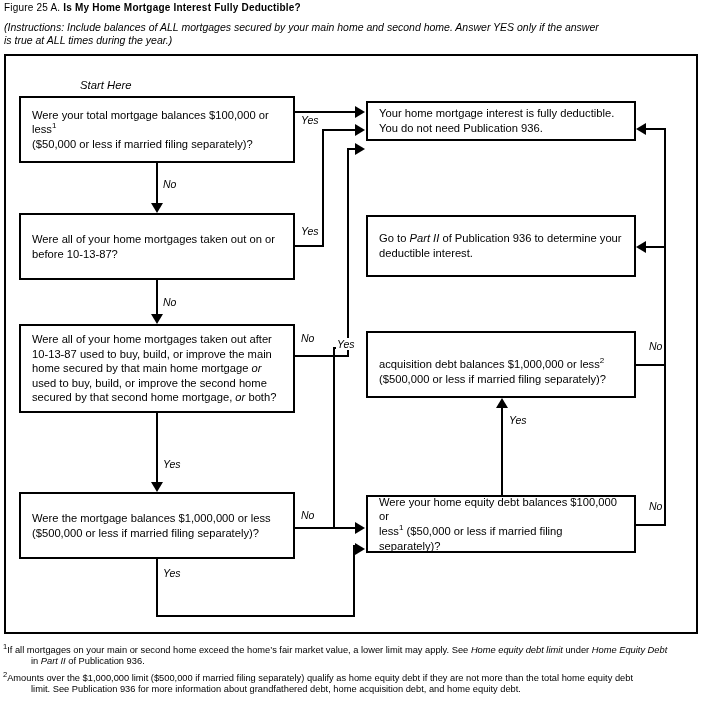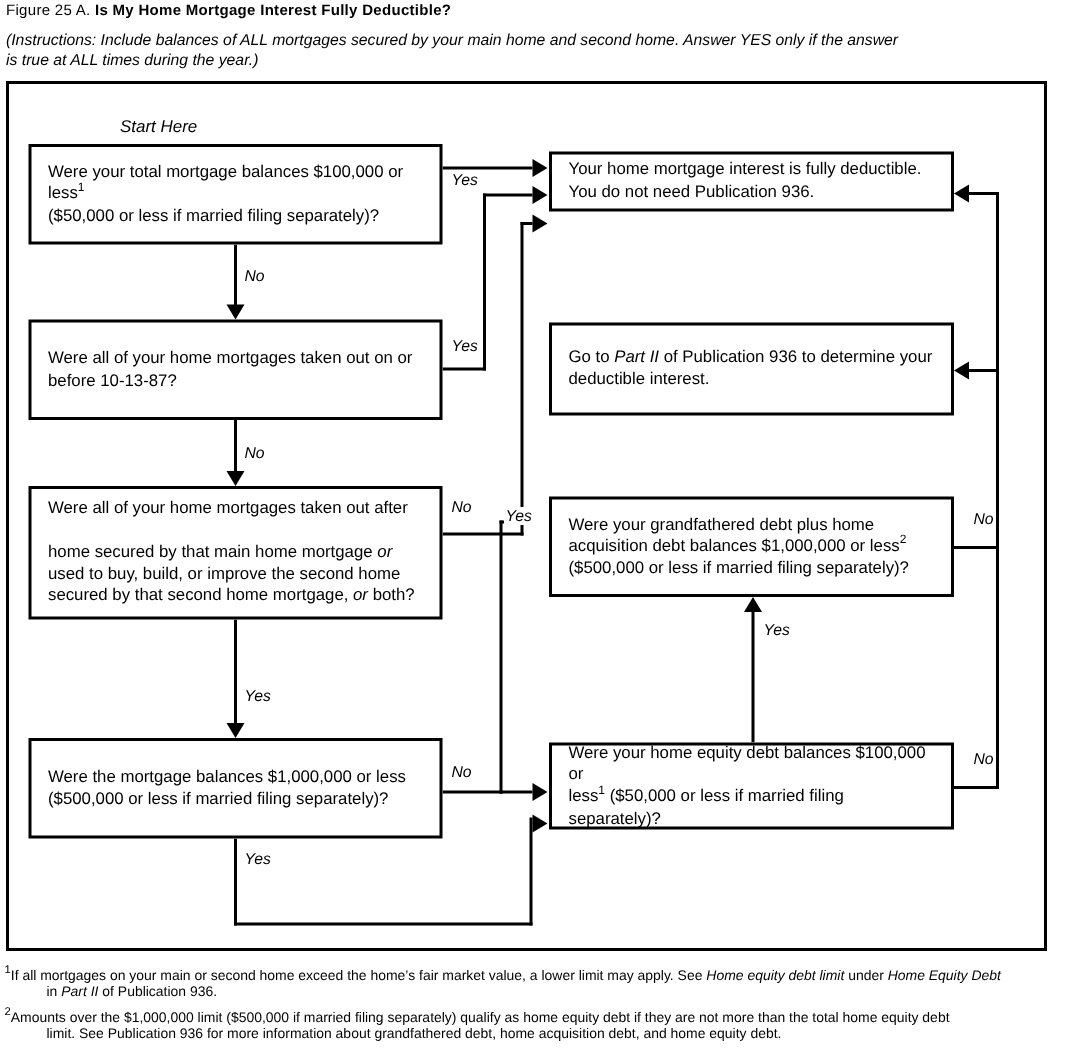--- a/index.html
+++ b/index.html
@@ -145,21 +145,21 @@
 <div class="box abs" id="box-q2">
   <div class="txt">
     <span>Were all of your home mortgages taken out on or</span><br>
     <span>before 10-13-87?</span>
   </div>
 </div>
 
 <div class="box abs" id="box-q3">
   <div class="txt">
     <span>Were all of your home mortgages taken out after</span><br>
-    <br>
+    <span>10-13-87 used to buy, build, or improve the main</span><br>
     <span>home secured by that main home mortgage </span><i>or</i><br>
     <span>used to buy, build, or improve the second home</span><br>
     <span>secured by that second home mortgage, </span><i>or</i><span> both?</span>
   </div>
 </div>
 
 <div class="box abs" id="box-q4">
   <div class="txt">
     <span>Were the mortgage balances $1,000,000 or less</span><br>
     <span>($500,000 or less if married filing separately)?</span>
@@ -175,21 +175,21 @@
 
 <div class="box abs" id="box-result-part2">
   <div class="txt">
     <span>Go to </span><i>Part II</i><span> of Publication 936 to determine your</span><br>
     <span>deductible interest.</span>
   </div>
 </div>
 
 <div class="box abs" id="box-q5">
   <div class="txt">
-    <span>Were your grandfathered debt plus home</span><br>
+    <br>
     <span>acquisition debt balances $1,000,000 or less</span><sup>2</sup><br>
     <span>($500,000 or less if married filing separately)?</span>
   </div>
 </div>
 
 <div class="box abs" id="box-q6">
   <div class="txt">
     <span>Were your home equity debt balances $100,000 or</span><br>
     <span>less</span><sup>1</sup><span> ($50,000 or less if married filing separately)?</span>
   </div>

